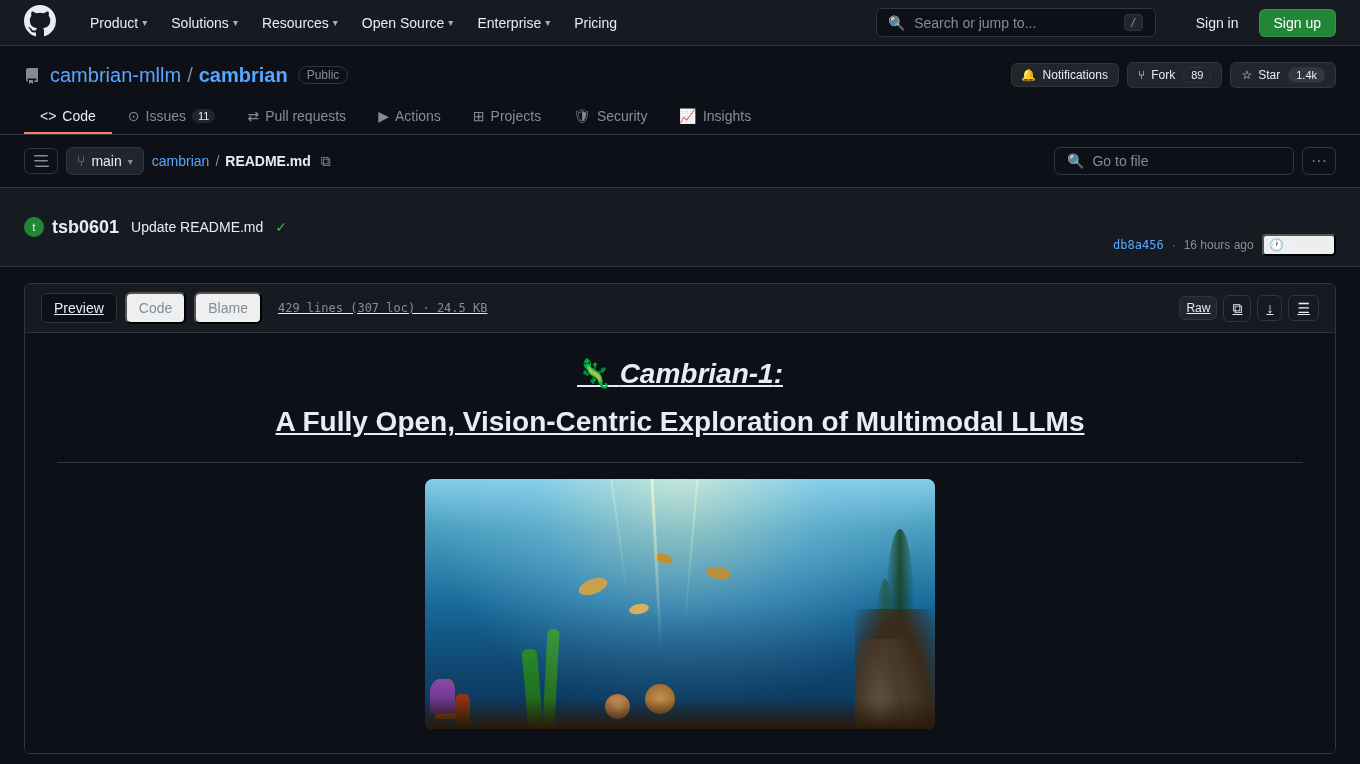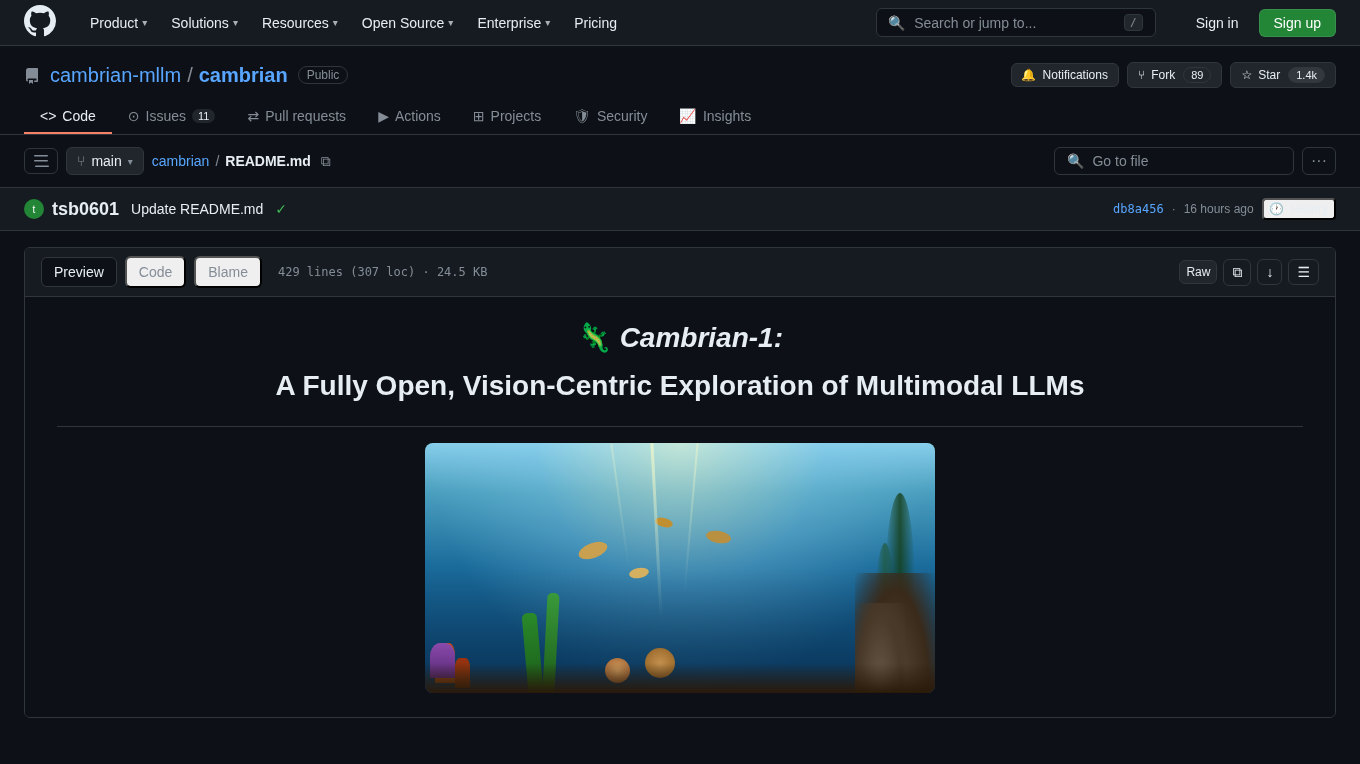--- a/index.html
+++ b/index.html
@@ -54,26 +54,26 @@
     .file-header-right { margin-left: auto; display: flex; align-items: center; gap: 8px; }
     .go-to-file { display: flex; align-items: center; gap: 8px; background: #0d1117; border: 1px solid #30363d; border-radius: 6px; padding: 5px 12px; color: #848d97; font-size: 14px; width: 240px; cursor: text; }
     .more-btn { border: 1px solid #30363d; border-radius: 6px; padding: 4px 8px; background: transparent; color: #848d97; cursor: pointer; display: flex; align-items: center; justify-content: center; font-size: 16px; }
 
     
     .commit-row { display: flex; align-items: center; gap: 8px; padding: 10px 24px; background: #161b22; border-bottom: 1px solid #30363d; }
     .commit-avatar { width: 20px; height: 20px; border-radius: 50%; background: #238636; display: flex; align-items: center; justify-content: center; font-size: 10px; color: white; flex-shrink: 0; overflow: hidden; }
     .commit-author { color: #e6edf3; font-weight: 600; font-size: 18px; }
     .commit-message { color: #e6edf3; font-size: 14px; margin-left: 4px; }
     .commit-check { color: #3fb950; margin-left: 4px; }
-    .commit-right { margin-left: auto; display: flex; align-items: center; gap: 8px; color: #848d97; font-size: 12px; }
+    .commit-right { margin-left: auto; display: flex; align-items: center; gap: 8px; color: #848d97; font-size: 12px; margin-top: 36px; }
     .commit-hash { color: #58a6ff; font-family: monospace; }
     .history-btn { display: flex; align-items: center; gap: 6px; color: #e6edf3; font-size: 12px; cursor: pointer; padding: 2px 6px; border-radius: 4px; }
 
     
-    .file-view { background: #0d1117; border: 1px solid #30363d; margin: 16px 24px; border-radius: 6px; overflow: hidden; }
+    .file-view { background: #0d1117; border: 1px solid #30363d; margin: 16px 24px; border-radius: 6px; overflow: hidden; text-decoration: underline; }
     .file-view-header { display: flex; align-items: center; gap: 8px; padding: 8px 16px; background: #161b22; border-bottom: 1px solid #30363d; }
     .file-tab { padding: 6px 12px; font-size: 14px; cursor: pointer; border-radius: 6px; }
     .file-tab.active { background: #0d1117; color: #e6edf3; border: 1px solid #30363d; }
     .file-tab:not(.active) { color: #848d97; }
     .file-meta { color: #848d97; font-size: 12px; font-family: monospace; margin-left: 8px; }
     .file-actions { margin-left: auto; display: flex; align-items: center; gap: 6px; }
     .file-action-btn { background: #21262d; border: 1px solid #30363d; border-radius: 6px; padding: 4px 6px; font-size: 12px; color: #e6edf3; cursor: pointer; }
     .file-action-icon { background: transparent; border: 1px solid #30363d; border-radius: 6px; padding: 4px 8px; color: #e6edf3; cursor: pointer; font-size: 14px; }
 
     

